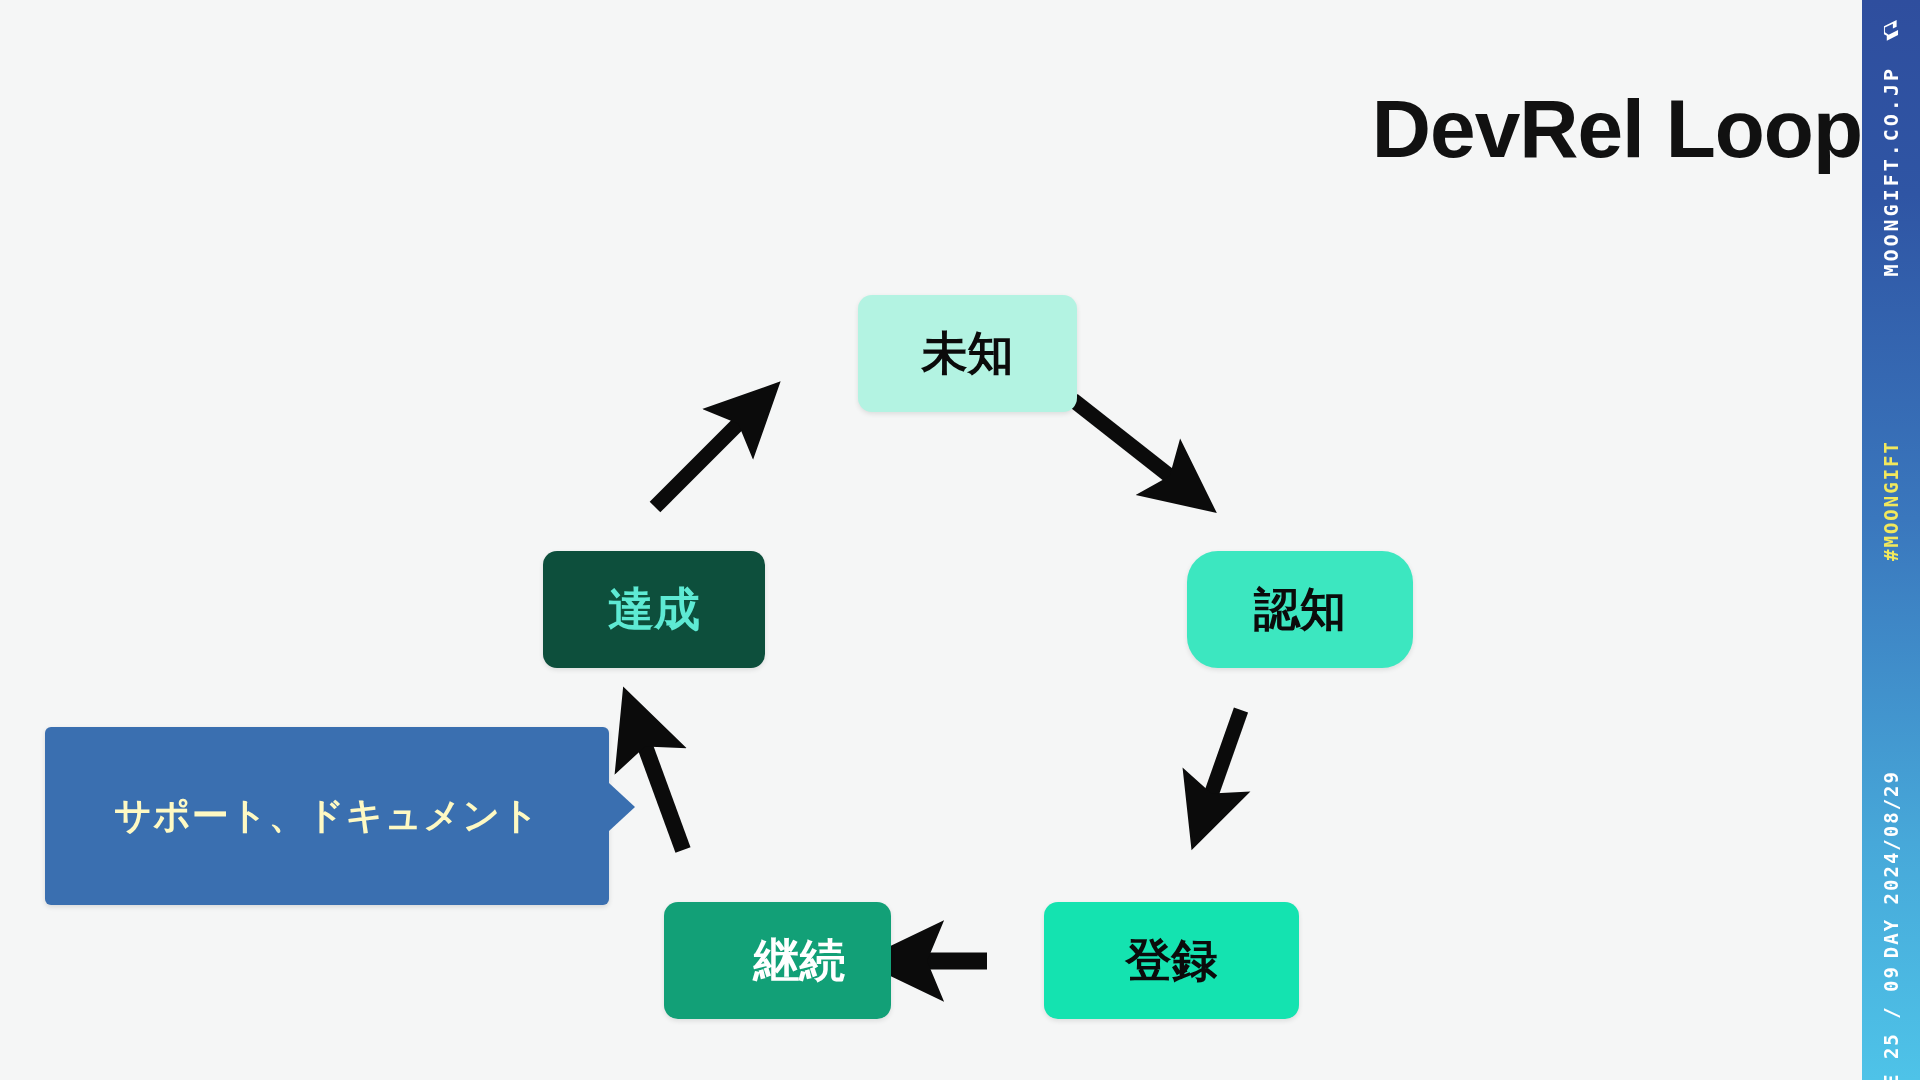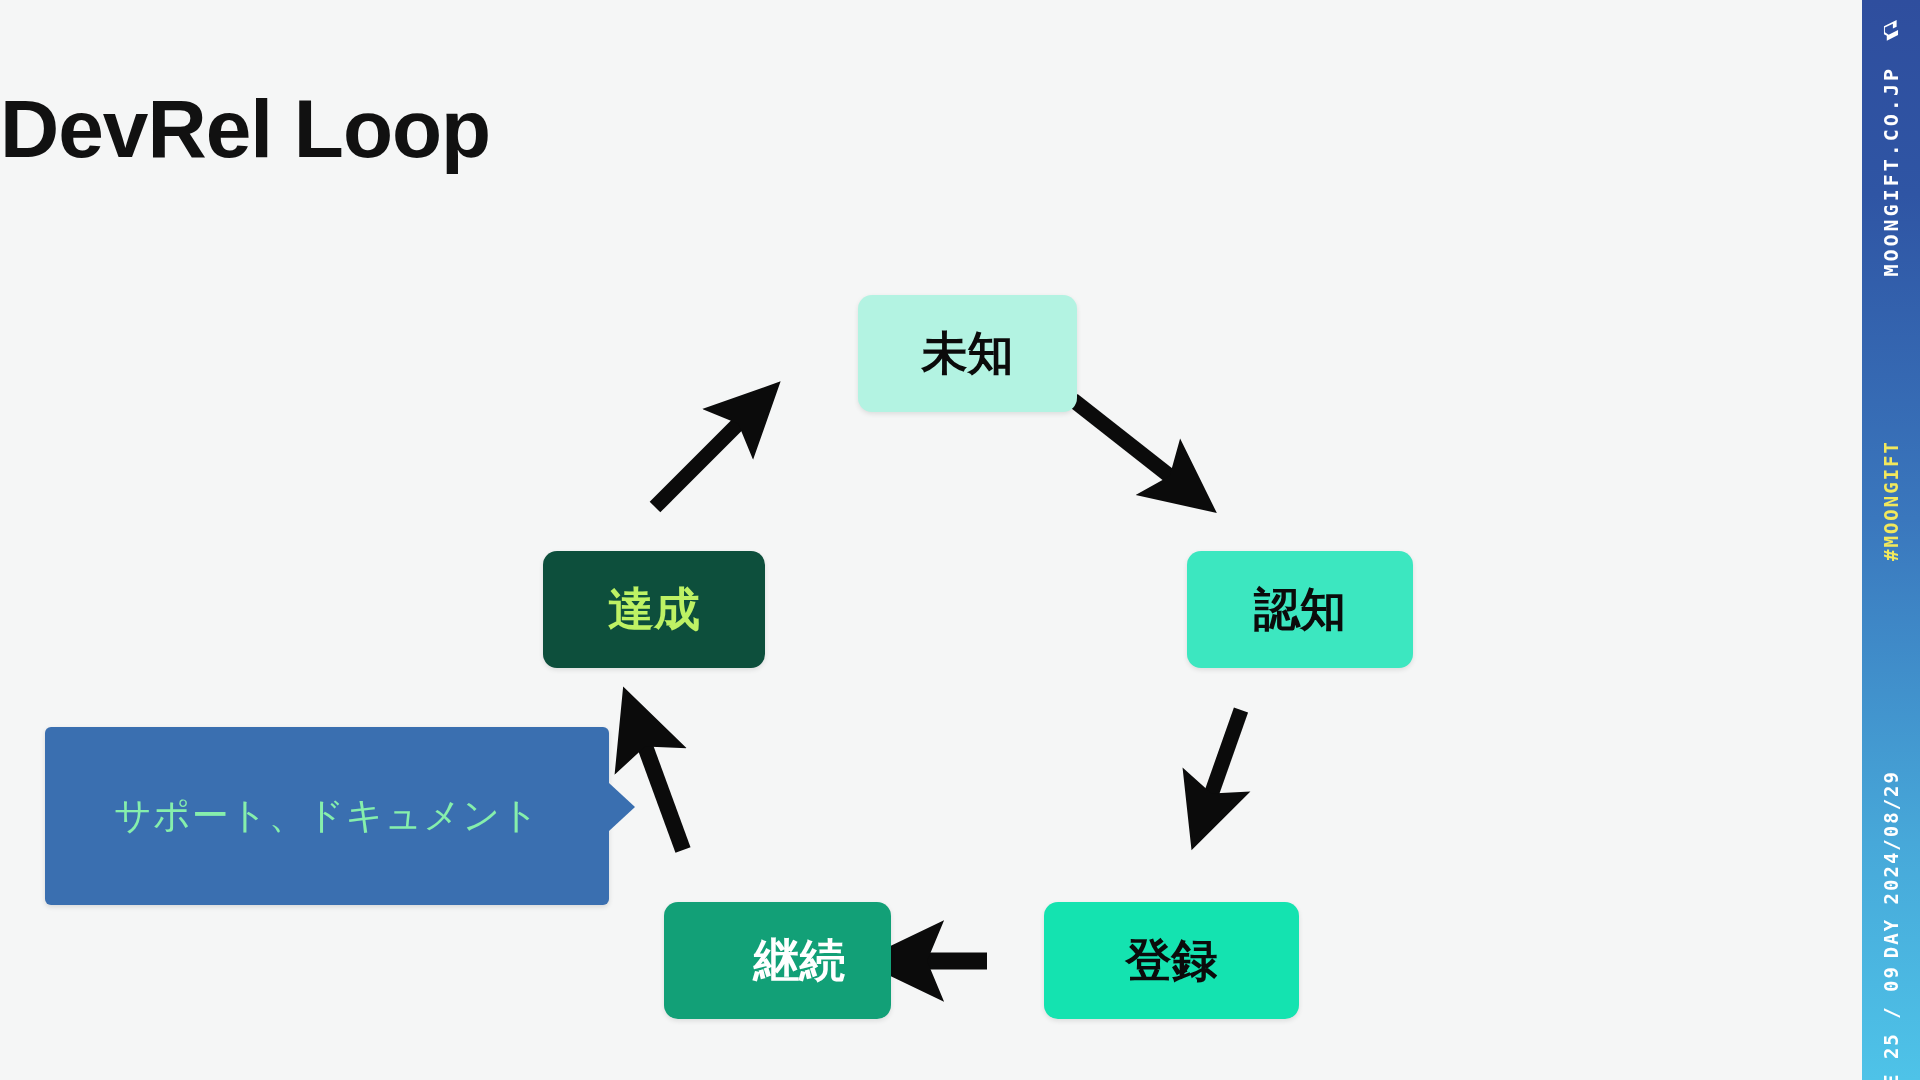--- a/index.html
+++ b/index.html
@@ -18,21 +18,21 @@
     height: 1080px;
     background: #f5f6f6;
   }
 
   
   #page-title {
     position: absolute;
     left: 0;
     top: 88px;
     width: 1862px;
-    text-align: left;
+    text-align: right;
     font-size: 82px;
     font-weight: bold;
     color: #111111;
     letter-spacing: -1px;
     line-height: 1;
   }
 
   
   .node {
     position: absolute;
@@ -43,47 +43,47 @@
     font-size: 46px;
     font-weight: bold;
     box-sizing: border-box;
     box-shadow: 0 2px 5px rgba(0,0,0,0.10);
     margin-left: 40px;
   }
 
   #node-mishi   { left: 818px;  top: 295px; width: 219px; height: 117px;
                   background: #b3f3e2; color: #0b0b0b; }
   #node-ninchi  { left: 1147px; top: 551px; width: 226px; height: 117px;
-                  background: #3ce7c0; color: #0b0b0b; }
+                  background: #3ce7c0; color: #0b0b0b; border-radius: 31px; }
   #node-touroku { left: 1004px; top: 902px; width: 255px; height: 117px;
                   background: #14e3b0; color: #0b0b0b; }
   #node-keizoku { left: 624px;  top: 902px; width: 227px; height: 117px;
                   background: #12a077; color: #ffffff; padding-left: 44px; }
   #node-tassei  { left: 503px;  top: 551px; width: 222px; height: 117px;
-                  background: #0d4f3c; color: #bef264; }
+                  background: #0d4f3c; color: #5eead4; }
 
   
   #support-callout {
     position: absolute;
     left: 45px;
     top: 727px;
     width: 564px;
     height: 178px;
     background: #3a6fb0;
     border-radius: 6px;
     display: flex;
     align-items: center;
     justify-content: center;
     box-sizing: border-box;
     box-shadow: 0 2px 5px rgba(0,0,0,0.12);
   }
   #support-callout-label {
-    color: #86efac;
+    color: #fef9c3;
     font-size: 37px;
-    font-weight: normal;
+    font-weight: bold;
     letter-spacing: 1px;
     white-space: nowrap;
   }
   #support-callout-tail {
     position: absolute;
     left: 609px;
     top: 783px;
     width: 0;
     height: 0;
     border-top: 24px solid transparent;

